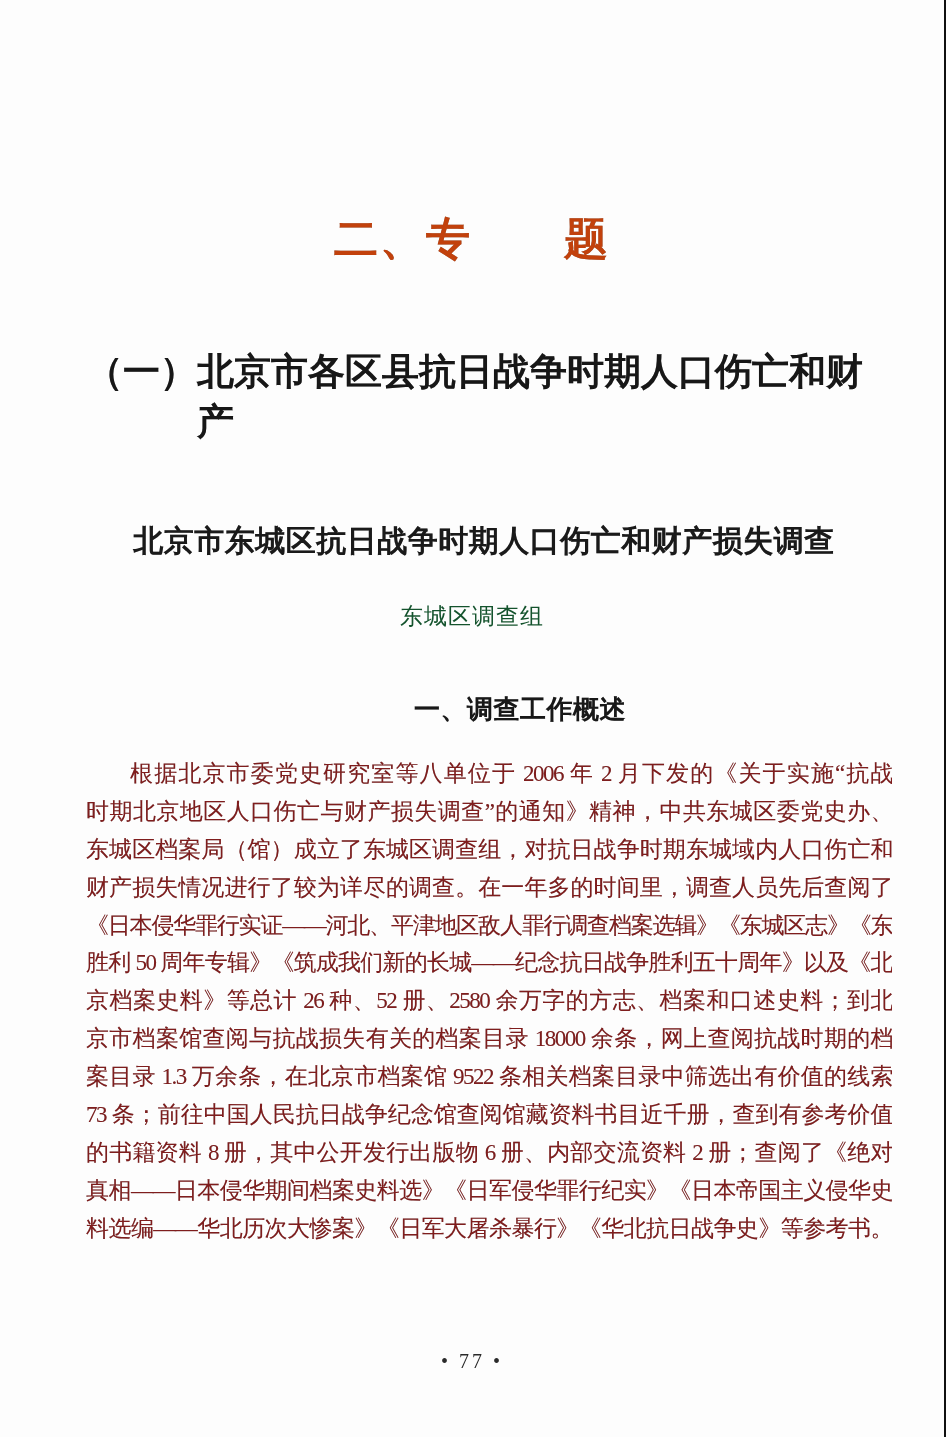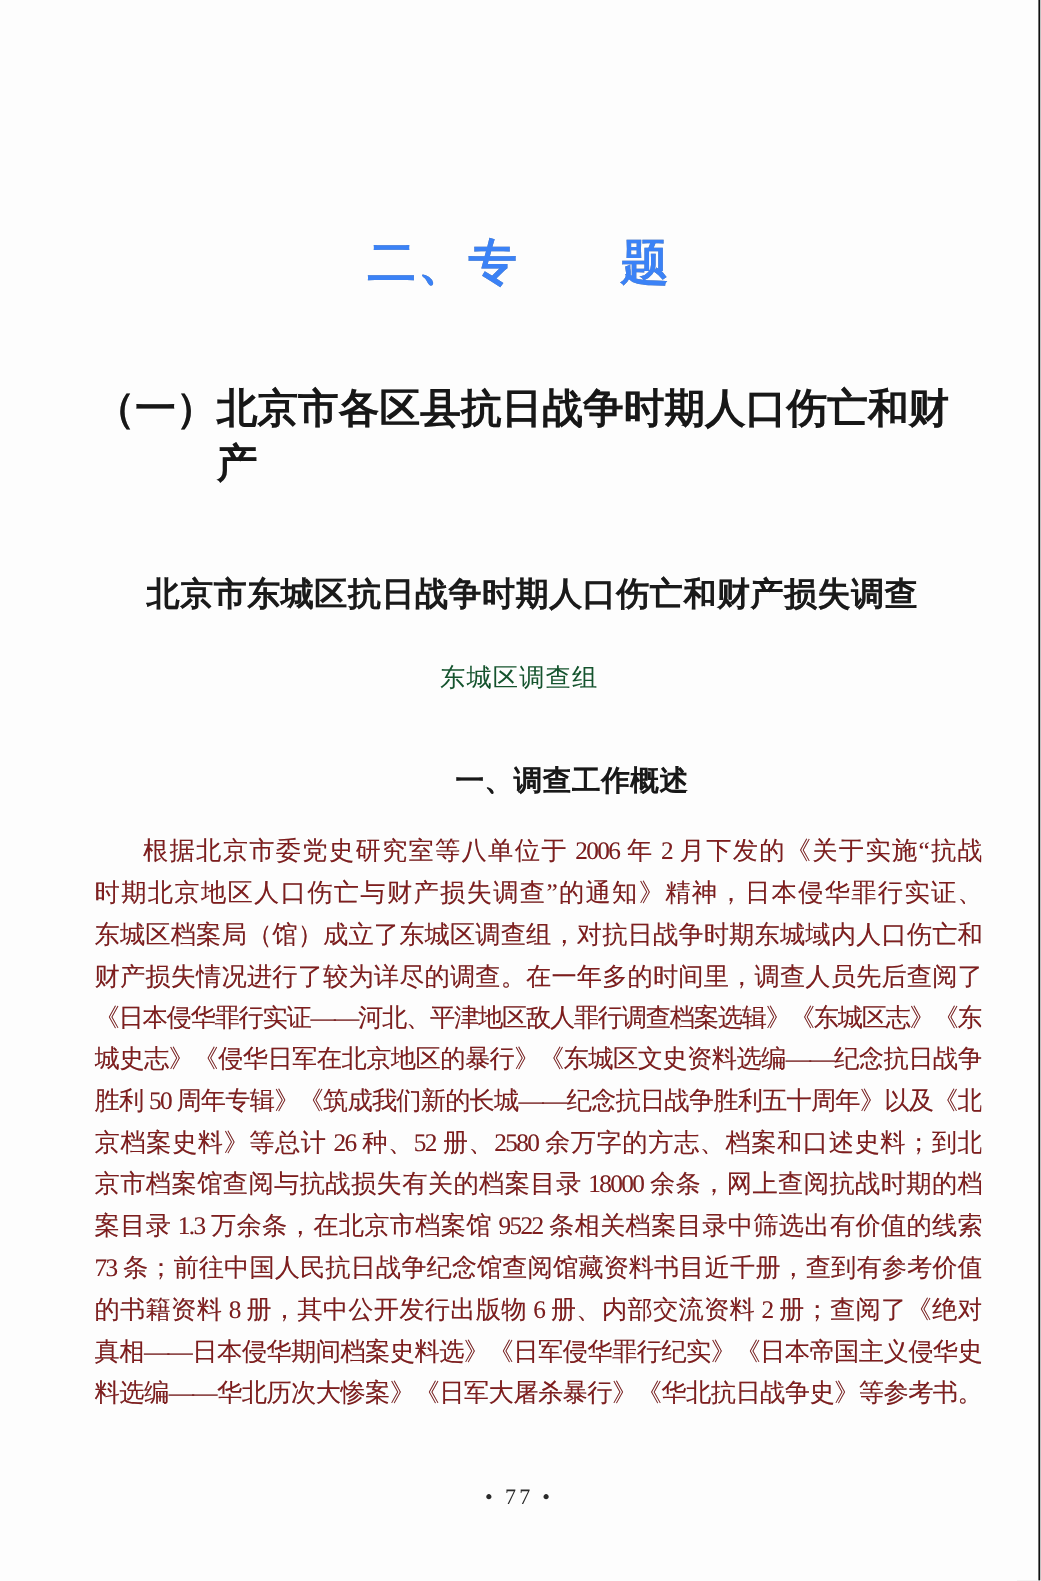--- a/index.html
+++ b/index.html
@@ -29,21 +29,21 @@
   .part-title {
     position: absolute;
     top: 214px;
     left: 0;
     width: 944px;
     text-align: center;
     font-size: 44px;
     line-height: 52px;
     font-weight: bold;
     letter-spacing: 2px;
-    color: #3b82f6;
+    color: #c2410c;
     text-shadow: 0 0 0.5px rgba(0,0,0,0.45);
   }
   .chapter-heading {
     position: absolute;
     top: 347px;
     left: 86px;
     width: 812px;
     display: flex;
     align-items: flex-start;
     font-family: "Liberation Sans", "DejaVu Sans", sans-serif;
@@ -149,25 +149,24 @@
   </div>
 
   <div class="article-title">北京市东城区抗日战争时期人口伤亡和财产损失调查</div>
 
   <div class="author">东城区调查组</div>
 
   <div class="section-heading">一、调查工作概述</div>
 
   <div class="body-paragraph">
       <div class="body-line indent">根据北京市委党史研究室等八单位于 2006 年 2 月下发的《关于实施“抗战</div>
-      <div class="body-line">时期北京地区人口伤亡与财产损失调查”的通知》精神，日本侵华罪行实证、</div>
+      <div class="body-line">时期北京地区人口伤亡与财产损失调查”的通知》精神，中共东城区委党史办、</div>
       <div class="body-line">东城区档案局（馆）成立了东城区调查组，对抗日战争时期东城域内人口伤亡和</div>
       <div class="body-line">财产损失情况进行了较为详尽的调查。在一年多的时间里，调查人员先后查阅了</div>
       <div class="body-line">《日本侵华罪行实证——河北、平津地区敌人罪行调查档案选辑》《东城区志》《东</div>
-      <div class="body-line">城史志》《侵华日军在北京地区的暴行》《东城区文史资料选编——纪念抗日战争</div>
       <div class="body-line">胜利 50 周年专辑》《筑成我们新的长城——纪念抗日战争胜利五十周年》以及《北</div>
       <div class="body-line">京档案史料》等总计 26 种、52 册、2580 余万字的方志、档案和口述史料；到北</div>
       <div class="body-line">京市档案馆查阅与抗战损失有关的档案目录 18000 余条，网上查阅抗战时期的档</div>
       <div class="body-line">案目录 1.3 万余条，在北京市档案馆 9522 条相关档案目录中筛选出有价值的线索</div>
       <div class="body-line">73 条；前往中国人民抗日战争纪念馆查阅馆藏资料书目近千册，查到有参考价值</div>
       <div class="body-line">的书籍资料 8 册，其中公开发行出版物 6 册、内部交流资料 2 册；查阅了《绝对</div>
       <div class="body-line">真相——日本侵华期间档案史料选》《日军侵华罪行纪实》《日本帝国主义侵华史</div>
       <div class="body-line">料选编——华北历次大惨案》《日军大屠杀暴行》《华北抗日战争史》等参考书。</div>
     </div>
 

